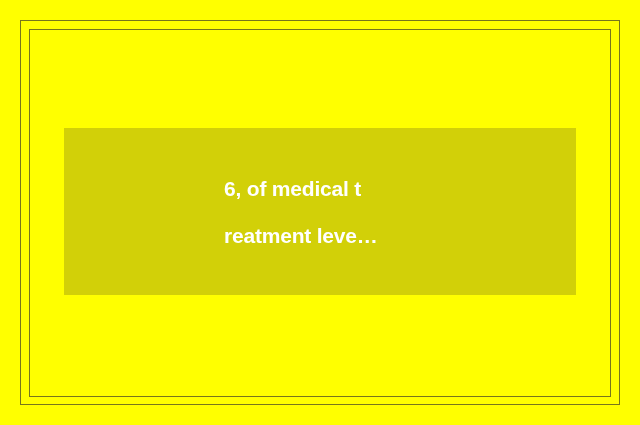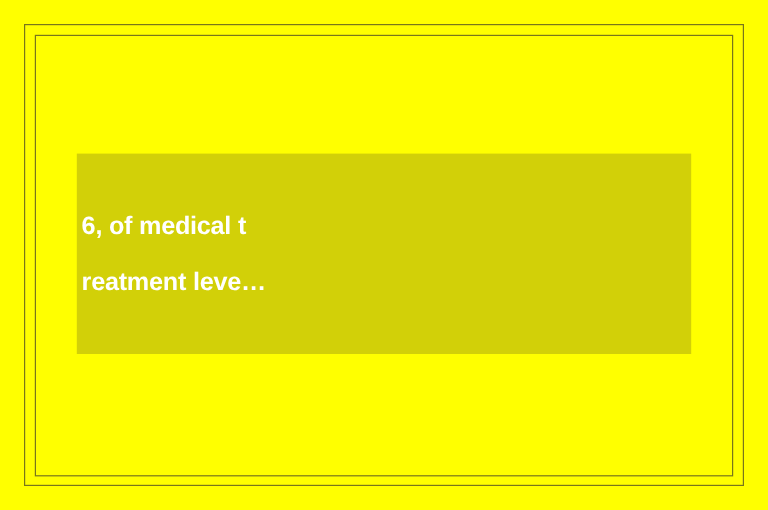--- a/index.html
+++ b/index.html
@@ -48,21 +48,21 @@
   
   .band {
     position: absolute;
     left: 64px;
     top: 128px;
     width: 512px;
     height: 167px;
     background: #d2d008;
     display: flex;
     align-items: center;
-    justify-content: flex-start;
+    justify-content: center;
     box-sizing: border-box;
   }
 
   .band-text {
     color: #ffffff;
     font-family: "Liberation Sans", sans-serif;
     font-weight: bold;
     font-size: 21px;
     line-height: 47px;
     letter-spacing: -0.2px;

